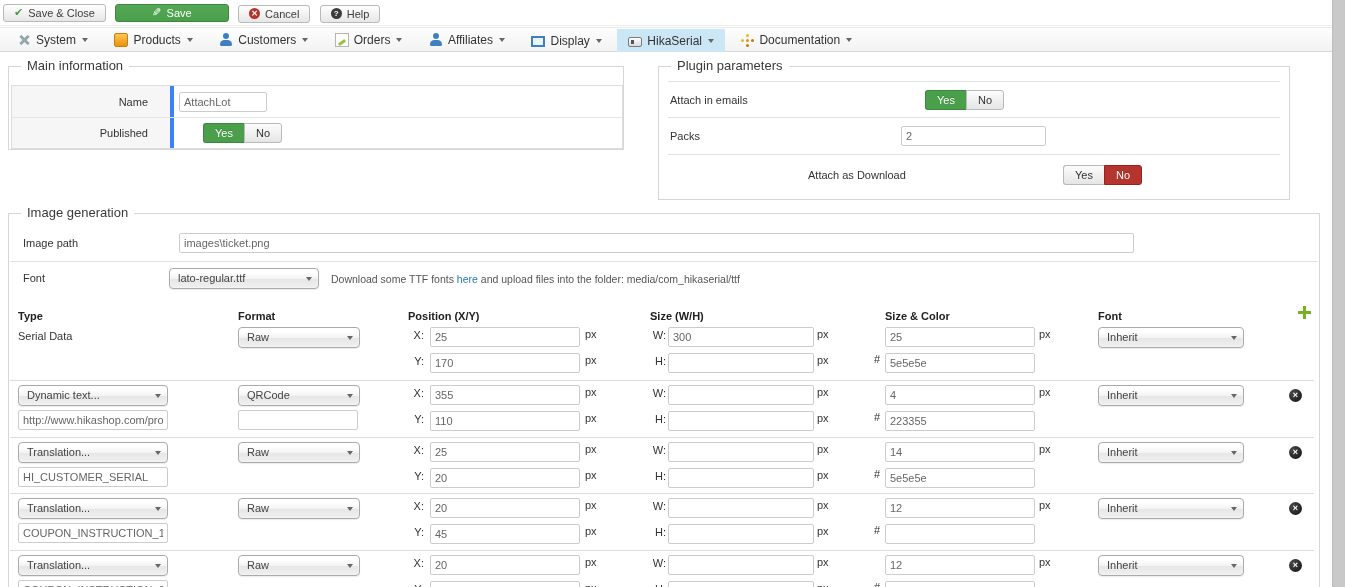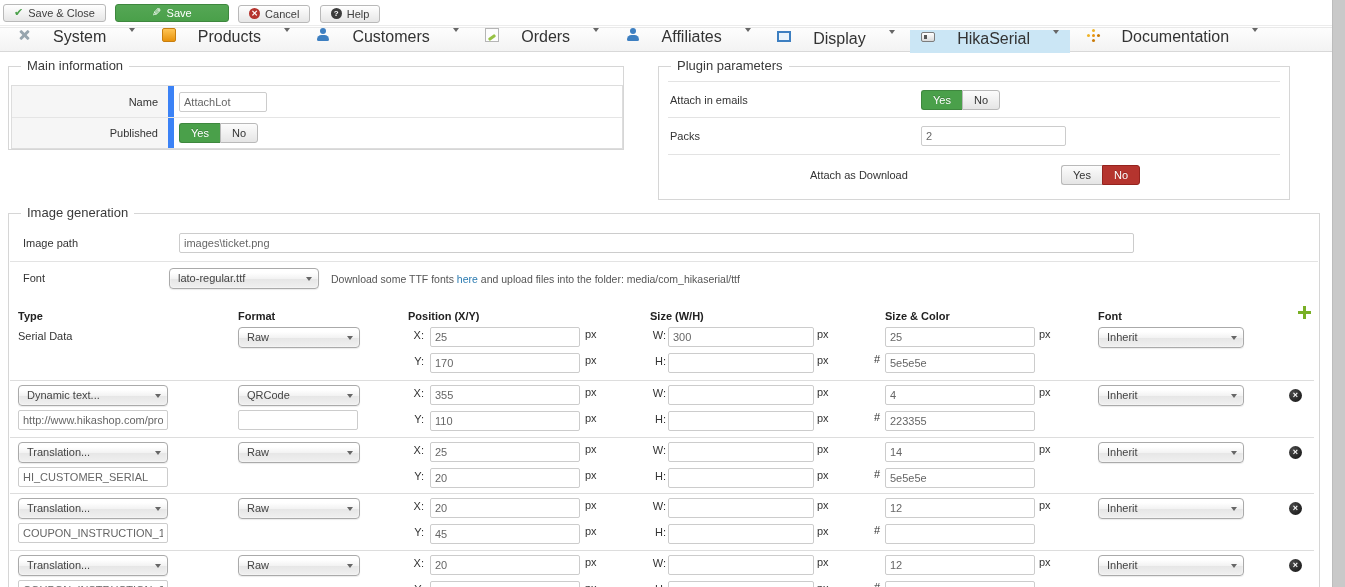--- a/index.html
+++ b/index.html
@@ -19,21 +19,21 @@
   .tbtn.primary { background:linear-gradient(#55a755,var(--green,#4aa04a)); border-color:#3e873e; color:#fff; padding:0 36px; }
   .ic { display:inline-block; }
   .ic-check { color:var(--green,#4aa04a); font-size:11px; line-height:11px; }
   .ic-save { color:#fff; font-size:11px; line-height:11px; transform:scaleX(-1); }
   .ic-circle { width:11px; height:11px; border-radius:50%; color:#fff; font-size:8px; font-weight:bold; line-height:11px; text-align:center; }
   .ic-cancel { background:var(--red,#b5342e); }
   .ic-help { background:#3c3c3c; }
   
   .menubar { position:absolute; top:27px; left:0; width:1332px; height:25px;
     background:linear-gradient(#fdfdfd,#f3f3f3); border-top:1px solid #e9e9e9; border-bottom:1px solid #d8d8d8; padding-left:6px; white-space:nowrap; }
-  .mitem { display:inline-flex; height:23px; padding:0 11px; font-size:16px; color:#333; cursor:pointer; gap:22px; }
+  .mitem { display:inline-flex; align-items:center; height:23px; padding:0 11px; font-size:12px; color:#333; cursor:pointer; gap:5px; }
   .mitem.active { background:var(--menu-active,#cbe6f5); }
   .caret { width:0; height:0; border-left:3px solid transparent; border-right:3px solid transparent; border-top:4px solid #666; margin-left:1px; }
   .mi { position:relative; display:inline-block; width:14px; height:14px; }
   .i-system::before,.i-system::after { content:""; position:absolute; left:6px; top:1px; width:3px; height:12px; background:#97a5ae; border-radius:1px; }
   .i-system::before { transform:rotate(45deg); } .i-system::after { transform:rotate(-45deg); }
   .i-products { background:linear-gradient(#ffc555,#e8930c); border:1px solid #c87f10; border-radius:2px; }
   .i-person::before { content:""; position:absolute; top:0; left:4px; width:6px; height:6px; border-radius:50%; background:#3d7fc1; }
   .i-person::after { content:""; position:absolute; bottom:1px; left:1px; width:12px; height:6px; border-radius:6px 6px 2px 2px; background:#3d7fc1; }
   .i-orders { background:#fdfdfd; border:1px solid #b5b5b5; }
   .i-orders::before { content:""; position:absolute; left:2px; top:7px; width:8px; height:3px; background:#97c244; transform:rotate(-35deg); border-radius:1px; }
@@ -42,31 +42,31 @@
   .i-card::before { content:""; position:absolute; left:2px; top:2px; width:3px; height:4px; background:#555; }
   .i-docs::before { content:""; position:absolute; left:6px; top:6px; width:3px; height:3px; border-radius:50%; background:#e8930c;
     box-shadow:0 -5px 0 #f0b429, 0 5px 0 #c97b08, -5px 0 0 #f0b429, 5px 0 0 #c97b08; }
   
   .fs { position:absolute; border:1px solid #d6d6d6; background:#fff; }
   .fs-legend { position:absolute; top:-9px; left:12px; background:#fff; padding:0 6px; font-size:13px; color:#3a3a3a; }
   
   .mi-table { position:absolute; top:18px; left:2px; width:612px; border:1px solid #ddd; }
   .mi-row { display:flex; height:31px; align-items:center; }
   .mi-row + .mi-row { border-top:1px solid #e5e5e5; }
-  .mi-label { width:162px; align-self:stretch; display:flex; align-items:center; justify-content:flex-end; background:#f6f6f6; border-right:6px solid #3b82f6; padding-right:10px; font-size:11px; color:#333; }
+  .mi-label { width:162px; align-self:stretch; display:flex; align-items:center; justify-content:flex-end; background:#f6f6f6; border-right:4px solid #3b82f6; padding-right:22px; font-size:11px; color:#333; }
   .mi-value { padding-left:5px;text-decoration:underline; }
   
   .pp-table { position:absolute; top:14px; left:9px; right:9px; border-top:1px solid #e3e3e3; }
-  .pp-row { position:relative; display:flex; align-items:center;gap:20px; }
+  .pp-row { position:relative; display:flex; align-items:center; }
   .pp-row.b { border-bottom:1px solid #e3e3e3; }
   .pp-label { font-size:11px; color:#333; padding-left:2px; width:233px; }
   
   .toggle { display:inline-flex; }
   .tg { padding:3px 11px; font-size:11px; color:#333; border:1px solid #b9b9b9; background:linear-gradient(#fcfcfc,#e5e5e5); cursor:pointer; }
-  .tg:first-child { border-radius:3px 0 0 3px; border-right:none; }
+  .tg:first-child { border-radius:3px 0 0 3px; border-right:none;margin-left:24px; }
   .tg:last-child { border-radius:0 3px 3px 0; }
   .tg.on-green { background:var(--green,#4aa04a); border-color:#3e873e; color:#fff; text-shadow:0 -1px 0 rgba(0,0,0,.2); }
   .tg.on-red { background:var(--red,#b5342e); border-color:#94231e; color:#fff; text-shadow:0 -1px 0 rgba(0,0,0,.2); }
   
   .ti { position:absolute; height:20px; border:1px solid #ccc; border-radius:2px; background:#fff; color:#666; font-family:"Liberation Sans",sans-serif; font-size:11px; padding:1px 4px; }
   .dd { position:absolute; height:21px; border:1px solid #aaa; border-radius:4px; cursor:pointer;
     background:linear-gradient(#ffffff 20%, #f3f3f3 50%, #e6e6e6 52%, #f0f0f0 100%);
     box-shadow:0 0 2px #fff inset, 0 1px 1px rgba(0,0,0,.08);
     font-size:11px; color:#444; line-height:19px; padding:0 18px 0 8px; white-space:nowrap; overflow:hidden; }
   .dd .dd-caret { position:absolute; right:6px; top:8px; }

